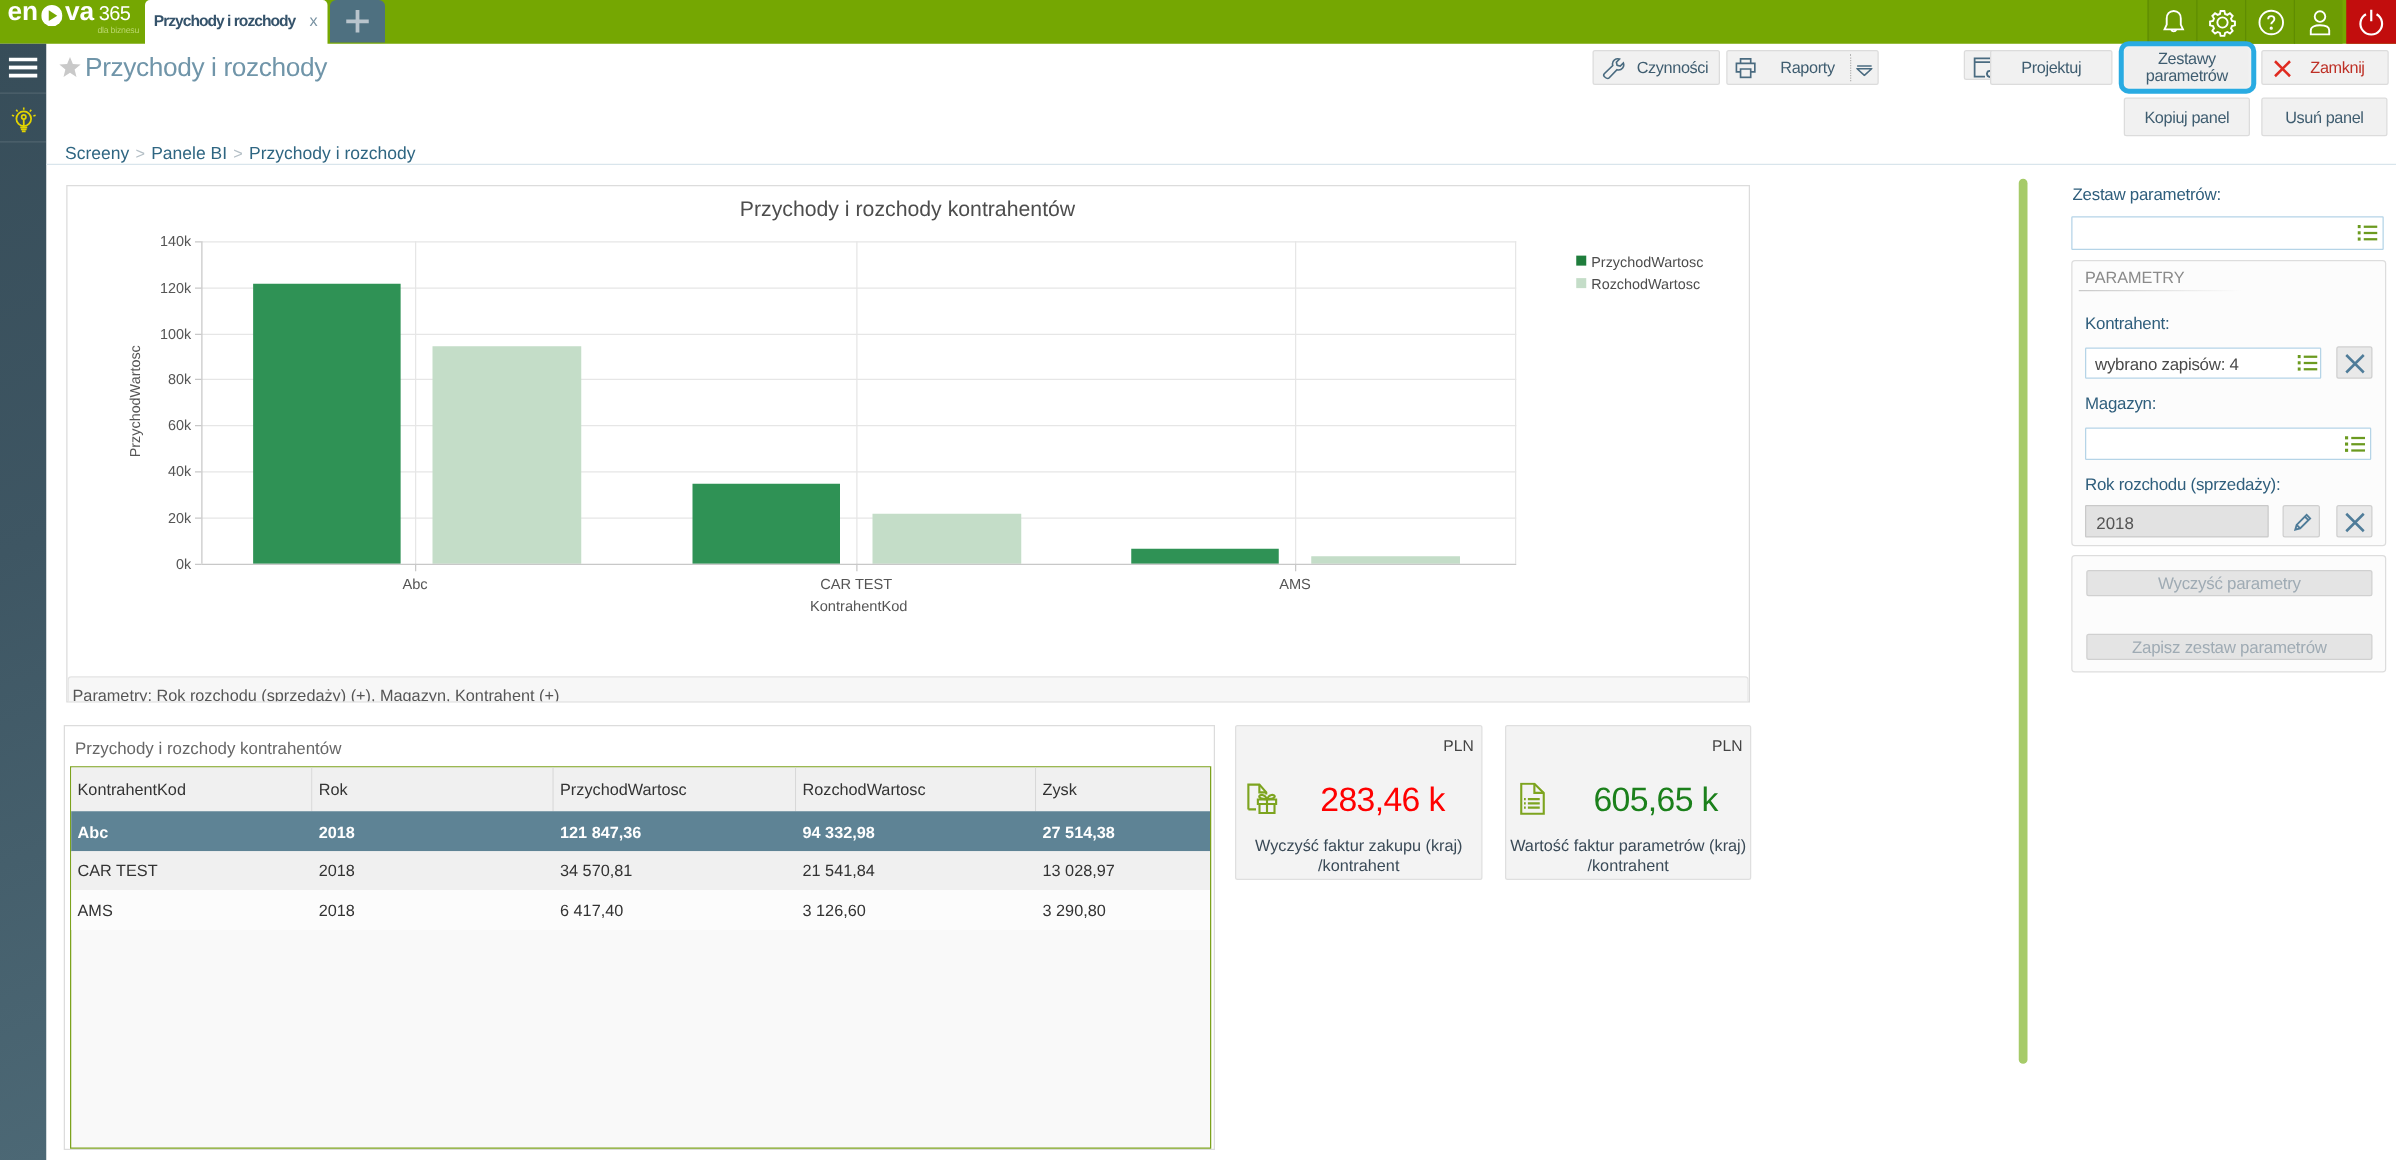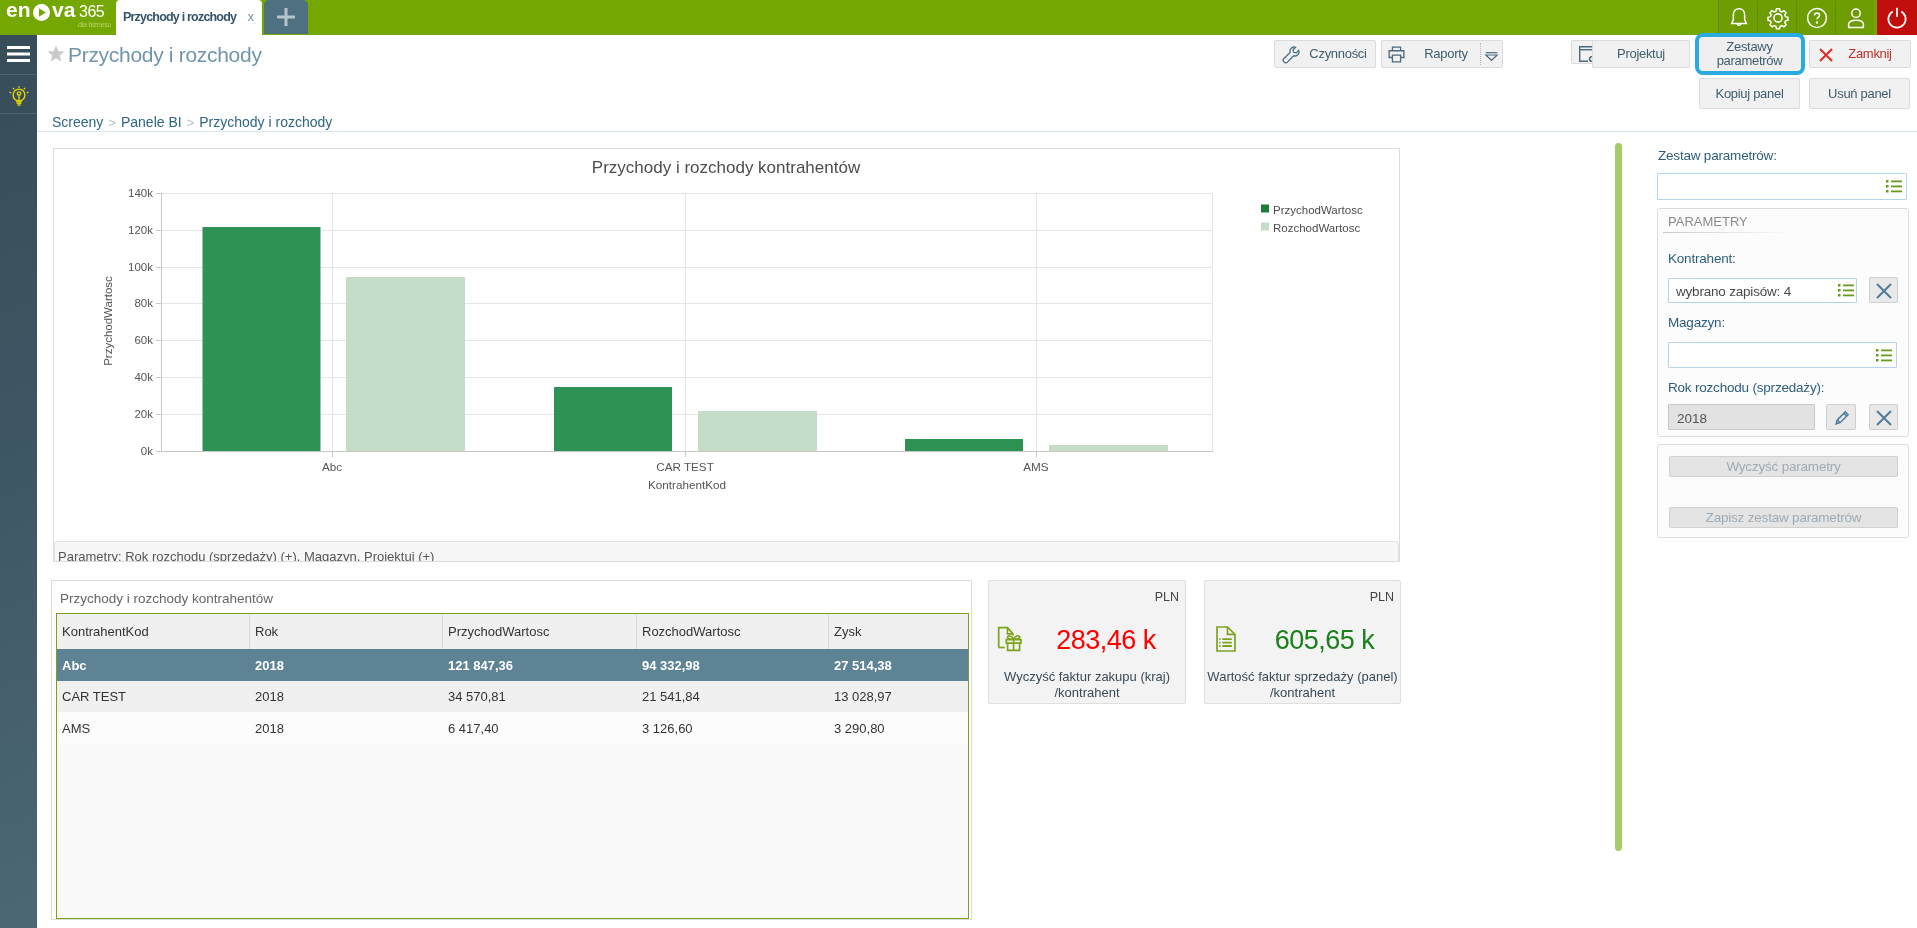--- a/index.html
+++ b/index.html
@@ -245,21 +245,21 @@
       <text x="633" y="340">KontrahentKod</text>
     </g>
     <text x="58" y="172" font-size="11.5" fill="#555" text-anchor="middle" transform="rotate(-90 58 172)">PrzychodWartosc</text>
 
     <rect x="1207" y="55.5" width="8" height="8" fill="#1f7d3c"></rect>
     <text x="1219" y="64.5" font-size="11.5" fill="#4d4d4d">PrzychodWartosc</text>
     <rect x="1207" y="73.5" width="8" height="8" fill="#c4ddc8"></rect>
     <text x="1219" y="82.5" font-size="11.5" fill="#4d4d4d">RozchodWartosc</text>
   </svg>
   <div style="position:absolute;left:0px;top:392px;width:1345px;height:30px;background:#f7f7f7;border:1px solid #e3e3e3;border-radius:3px;">
-    <div style="position:absolute;left:3px;top:7px;font-size:13px;color:#555;">Parametry: Rok rozchodu (sprzedaży) (+), Magazyn, Projektuj (+)</div>
+    <div style="position:absolute;left:3px;top:7px;font-size:13px;color:#555;">Parametry: Rok rozchodu (sprzedaży) (+), Magazyn, Kontrahent (+)</div>
   </div>
 </div>
 
 <div class="panel" id="tablepanel" style="left:51px;top:580px;width:921px;height:340px;">
   <div id="tpanel-title">Przychody i rozchody kontrahentów</div>
   <div id="dtable">
 
     <div class="cell" style="left:0;top:0;width:193px;height:35px;background:#f0f0f0;border-right:1px solid #d8d8d8;">KontrahentKod</div>
     <div class="cell" style="left:193px;top:0;width:193px;height:35px;background:#f0f0f0;border-right:1px solid #d8d8d8;">Rok</div>
     <div class="cell" style="left:386px;top:0;width:194px;height:35px;background:#f0f0f0;border-right:1px solid #d8d8d8;">PrzychodWartosc</div>
@@ -307,21 +307,21 @@
 </div>
 <div class="kpi" style="left:1204px;width:197px;">
   <div class="pln">PLN</div>
   <svg style="position:absolute;left:11px;top:45px" width="20" height="26" viewBox="0 0 20 26" fill="none" stroke="#7da41f" stroke-width="1.7">
     <path d="M1 25 V1 H11.5 L19 8.3 V25 Z"></path>
     <path d="M11.5 1 V8.3 H19"></path>
     <path d="M6.3 13.2 h9.5 M6.3 16.6 h9.5 M6.3 20 h9.5" stroke-width="1.8"></path>
     <path d="M3.2 13.2 h1.4 M3.2 16.6 h1.4 M3.2 20 h1.4" stroke-width="1.8"></path>
   </svg>
   <div class="val" style="left:42px;width:155px;color:#1b801b;">605,65 k</div>
-  <div class="cap" style="top:88px;">Wartość faktur sprzedaży (panel)</div>
+  <div class="cap" style="top:88px;">Wartość faktur parametrów (kraj)</div>
   <div class="cap" style="top:104px;">/kontrahent</div>
 </div>
 
 <div id="greenbar"></div>
 <div class="rlabel" style="left:1658px;top:148px;">Zestaw parametrów:</div>
 <div class="rinput" style="left:1657px;top:173px;width:250px;height:27px;"></div>
 <svg style="position:absolute;left:1886px;top:179px" width="16" height="15" viewBox="0 0 16 15">
   <g fill="#6b9a1f">
         <rect x="0" y="1" width="2.5" height="2.5"></rect>
         <rect x="0" y="6" width="2.5" height="2.5"></rect>

